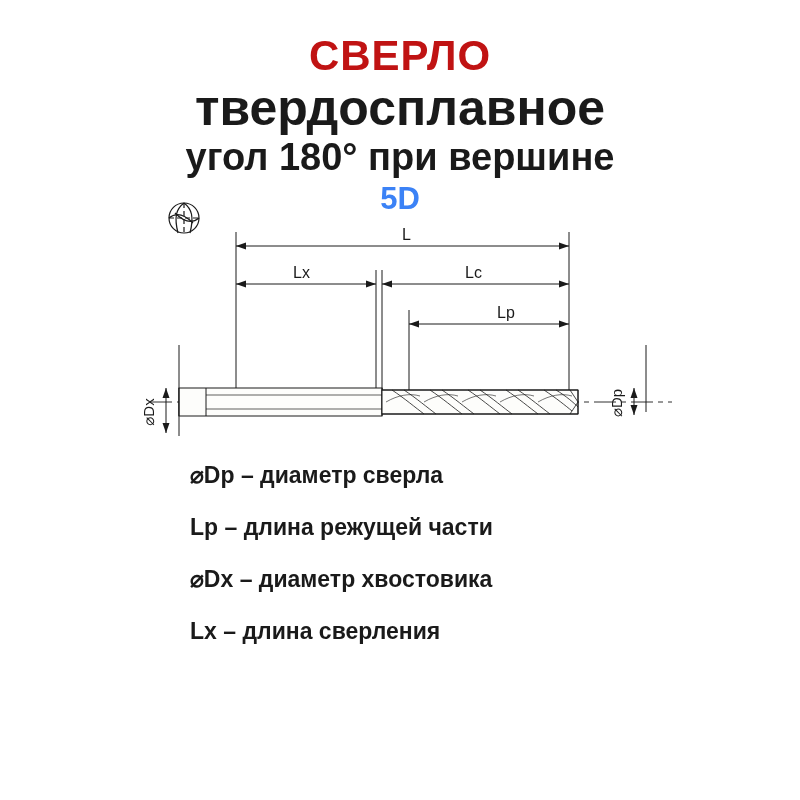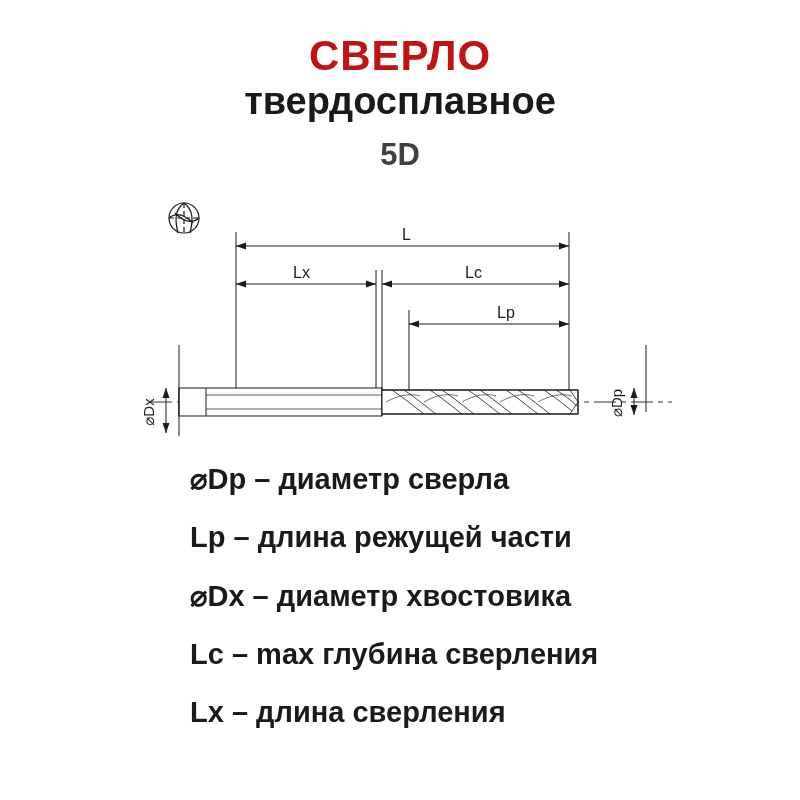--- a/index.html
+++ b/index.html
@@ -26,75 +26,76 @@
     text-align: center;
   }
   .title-main {
     font-size: 42px;
     font-weight: bold;
     letter-spacing: 1px;
     color: #c01313;
     line-height: 1.05;
   }
   .title-sub1 {
-    font-size: 38px;
+    font-size: 50px;
     font-weight: bold;
     color: #1a1a1a;
     line-height: 1.12;
     margin-top: 2px;
   }
   .title-sub2 {
     font-size: 38px;
     font-weight: bold;
     color: #1a1a1a;
     line-height: 1.12;
   }
   .title-sub3 {
     font-size: 31px;
     font-weight: bold;
-    color: #404040;
+    color: #3b82f6;
     line-height: 1.1;
-    margin-top: 15px;
+    margin-top: 3px;
   }
 
   
   .drawing {
     position: absolute;
     top: 190px;
     left: 0;
     width: 800px;
     height: 275px;
   }
   .drawing svg { display: block; }
 
   
   .legend {
     position: absolute;
     top: 462px;
     left: 190px;
     width: 560px;
   }
   .legend-row {
-    font-size: 29px;
+    font-size: 23px;
     font-weight: bold;
     color: #1a1a1a;
     margin-bottom: 25px;
     white-space: nowrap;
   }
   .legend-sym { font-weight: bold; }
   .legend-txt { font-weight: bold; }
 </style>
 </head>
 <body>
 
 <div id="page">
 
   <div class="title-block">
     <div class="title-main">СВЕРЛО</div>
     <div class="title-sub1">твердосплавное</div>
+    <div class="title-sub2">угол 180° при вершине</div>
     <div class="title-sub3">5D</div>
   </div>
 
   <div class="drawing">
     <svg width="800" height="275" viewBox="0 0 800 275" xmlns="http://www.w3.org/2000/svg">
 
       <g stroke="#1a1a1a" fill="none" stroke-width="1.2">
         <circle cx="184" cy="28" r="15"></circle>
         <path d="M184 13 C 176 19, 174 27, 178 43"></path>
         <path d="M184 13 C 192 19, 194 27, 190 43"></path>
@@ -186,20 +187,17 @@
     <div class="legend-row">
       <span class="legend-sym">⌀Dp</span><span> – </span><span class="legend-txt">диаметр сверла</span>
     </div>
     <div class="legend-row">
       <span class="legend-sym">Lp</span><span> – </span><span class="legend-txt">длина режущей части</span>
     </div>
     <div class="legend-row">
       <span class="legend-sym">⌀Dx</span><span> – </span><span class="legend-txt">диаметр хвостовика</span>
     </div>
     <div class="legend-row">
-      <span class="legend-sym">Lc</span><span> – </span><span class="legend-txt">max глубина сверления</span>
-    </div>
-    <div class="legend-row">
       <span class="legend-sym">Lx</span><span> – </span><span class="legend-txt">длина сверления</span>
     </div>
   </div>
 
 </div>
 
 </body></html>

